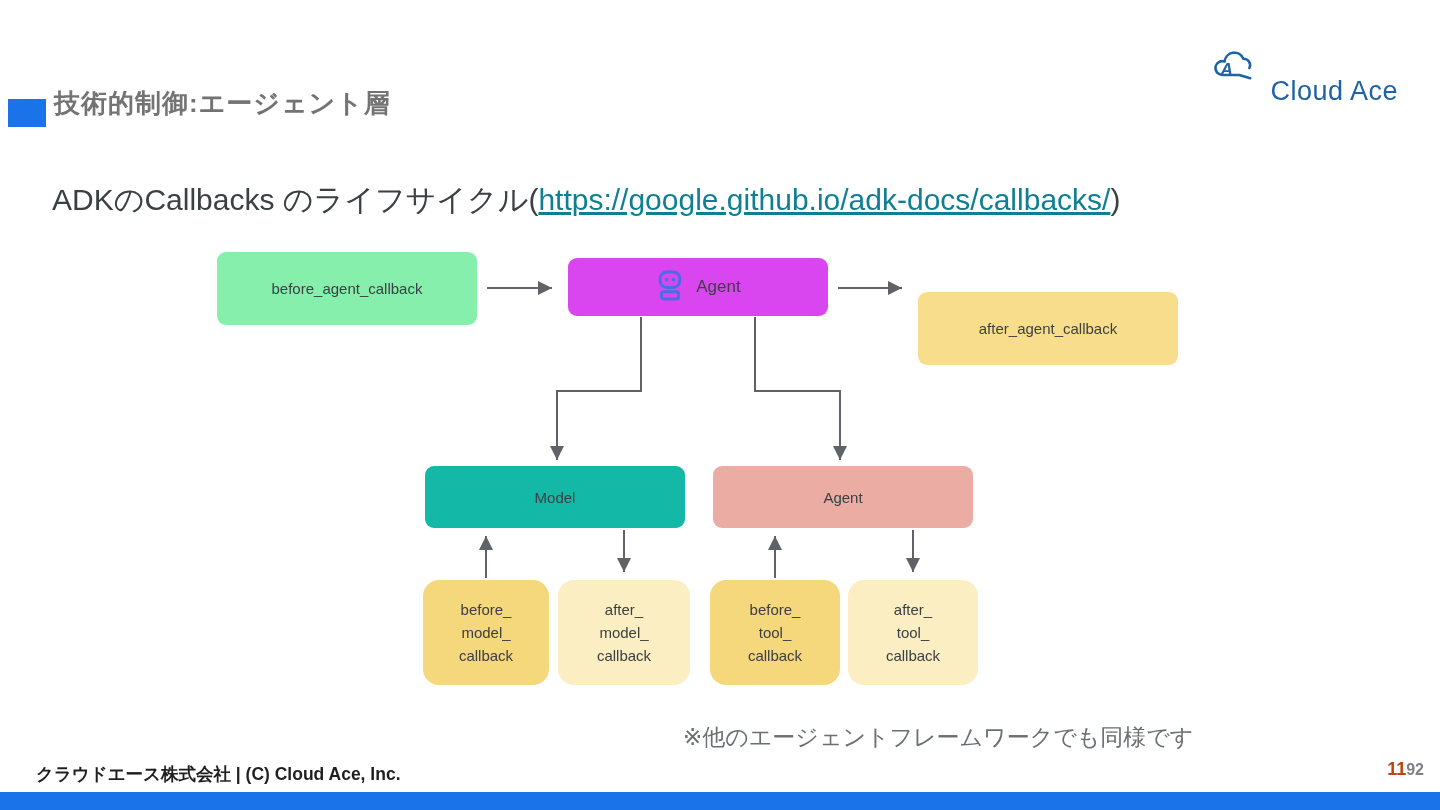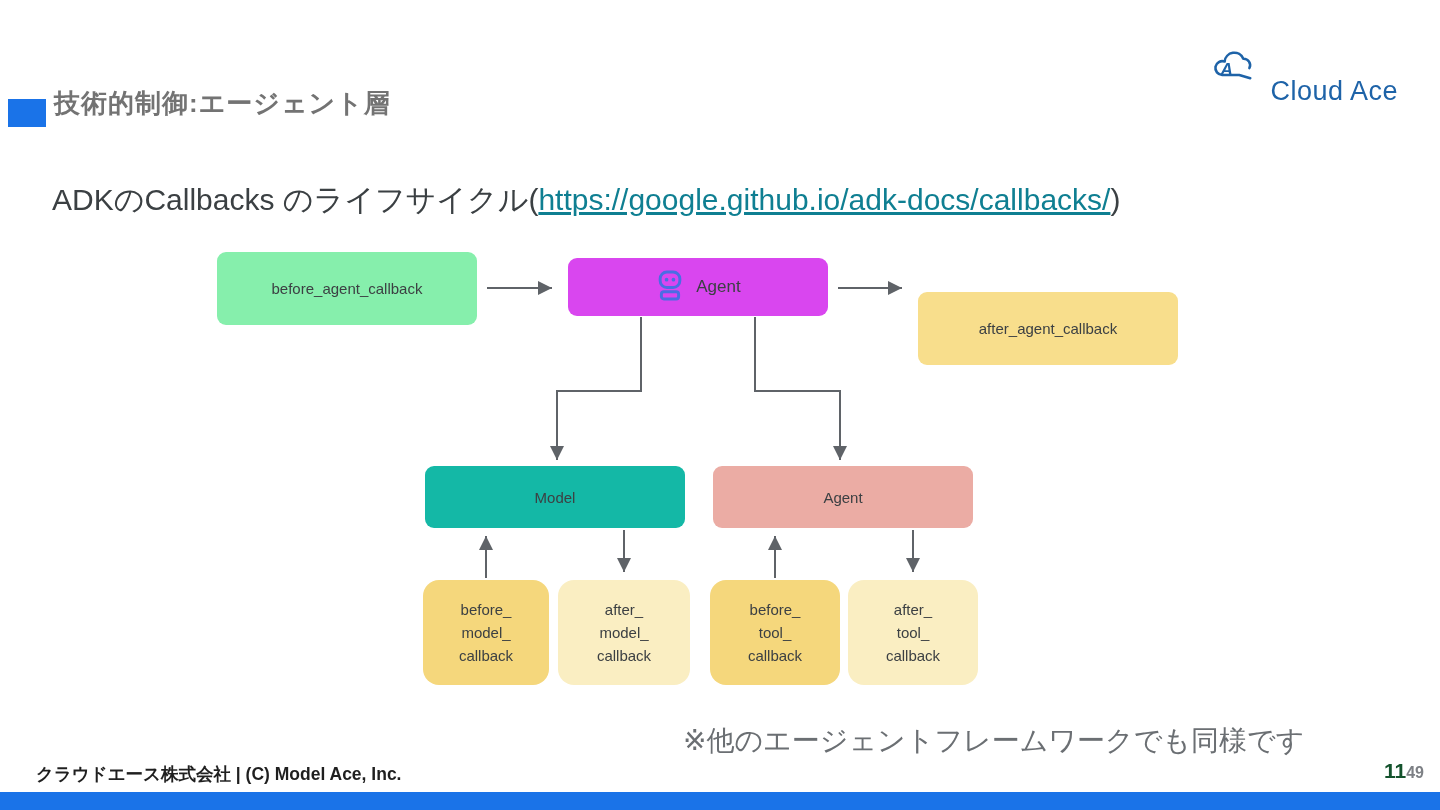--- a/index.html
+++ b/index.html
@@ -62,31 +62,31 @@
   .n-before-model { left: 423px; top: 580px; width: 126px; height: 105px; background: #F5D77C; }
   .n-after-model  { left: 558px; top: 580px; width: 132px; height: 105px; background: #FAEEC2; }
   .n-before-tool  { left: 710px; top: 580px; width: 130px; height: 105px; background: #F5D77C; }
   .n-after-tool   { left: 848px; top: 580px; width: 130px; height: 105px; background: #FAEEC2; }
 
   .arrows { position: absolute; left: 0; top: 0; pointer-events: none; }
 
   
   .note {
     position: absolute; left: 683px; top: 722px;
-    font-size: 28px; color: #6b6f73;
+    font-size: 23px; color: #6b6f73;
   }
   .footer-company {
     position: absolute; left: 36px; top: 762px;
     font-size: 17.5px; font-weight: 700; color: #1f1f1f;
   }
   .page-num {
     position: absolute; right: 16px; top: 759px;
     display: flex; align-items: baseline;
   }
-  .page-num .primary   { font-size: 21px; font-weight: 700; color: #14532d; margin-left: 40px; }
+  .page-num .primary   { font-size: 18px; font-weight: 700; color: #c2410c; margin-left: 40px; }
   .page-num .secondary { font-size: 16px; font-weight: 700; color: #7d8085; }
 
   .bottom-bar {
     position: absolute; left: 0; bottom: 0;
     width: 100%; height: 18px; background: #1a73e8;
   }
 </style>
 </head>
 <body>
 
@@ -158,22 +158,22 @@
   <div class="node multiline n-before-tool">before_
 tool_
 callback</div>
 
   <div class="node multiline n-after-tool">after_
 tool_
 callback</div>
 
   <div class="note">※他のエージェントフレームワークでも同様です</div>
 
-  <div class="footer-company">クラウドエース株式会社 | (C) Model Ace, Inc.</div>
+  <div class="footer-company">クラウドエース株式会社 | (C) Cloud Ace, Inc.</div>
 
   <div class="page-num">
     <span class="primary">11</span>
-    <span class="secondary">49</span>
+    <span class="secondary">92</span>
   </div>
 
   <div class="bottom-bar"></div>
 
 </div>
 
 </body></html>

